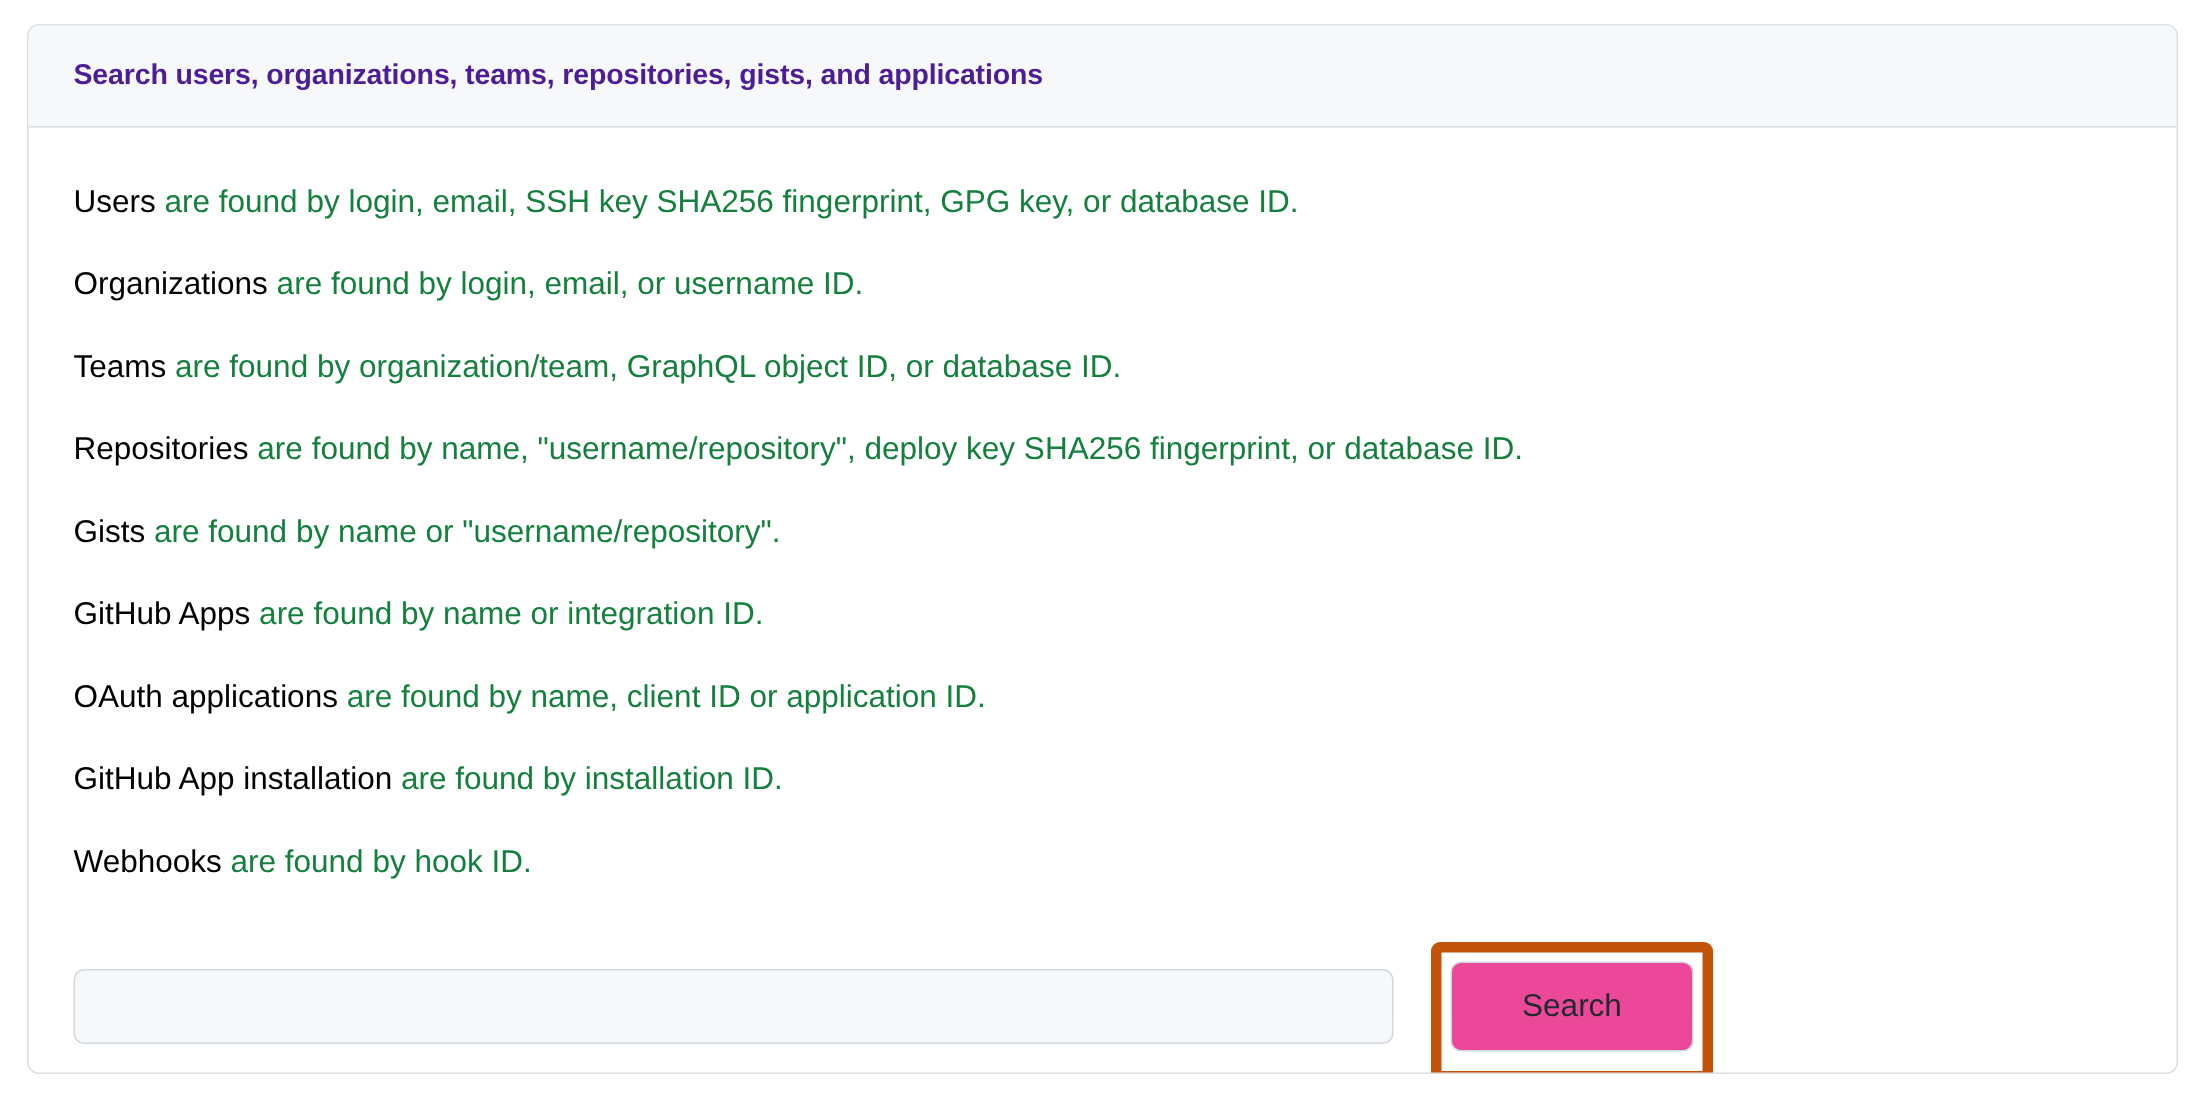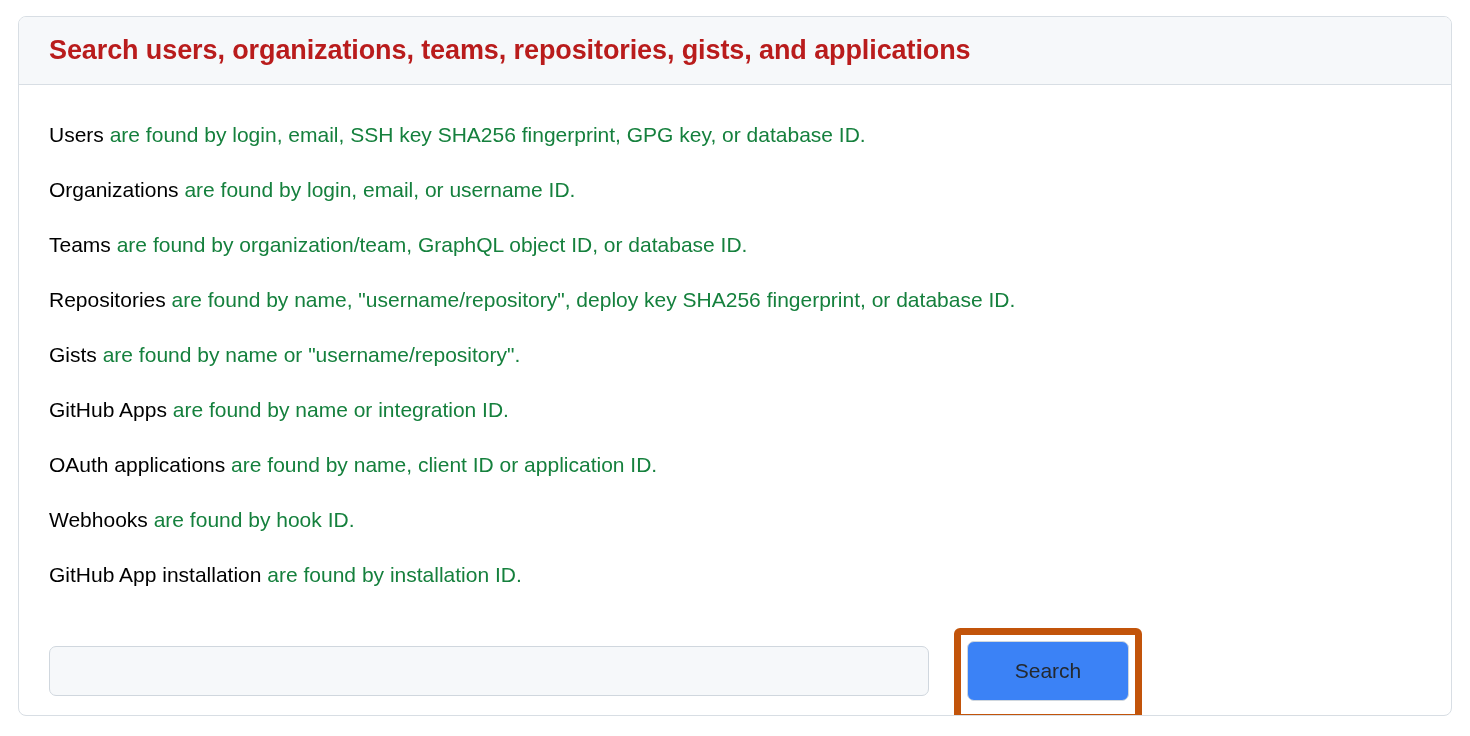--- a/index.html
+++ b/index.html
@@ -40,24 +40,24 @@
     box-sizing: border-box;
     height: 68px;
     background: #f6f8fa;
     border-bottom: 1px solid #d8dee4;
     display: flex;
     align-items: center;
     padding: 0 30px;
   }
 
   .card-header-title {
-    font-size: 27px;
+    font-size: 19px;
     font-weight: bold;
     letter-spacing: -0.1px;
-    color: #b91c1c;
+    color: #4c1d95;
     white-space: nowrap;
   }
 
   .card-body {
     box-sizing: border-box;
     padding: 22px 30px 0 30px;
   }
 
   
   .desc-line {
@@ -115,21 +115,21 @@
     pointer-events: none;
   }
 
   .search-button {
     position: absolute;
     left: 918px;
     top: 13px;
     width: 162px;
     height: 60px;
     box-sizing: border-box;
-    background: #3b82f6;
+    background: #ec4899;
     border: 1px solid #d0d7de;
     border-radius: 7px;
     font-family: "Liberation Sans", sans-serif;
     font-size: 21px;
     color: #24292f;
     cursor: pointer;
     display: flex;
     align-items: center;
     justify-content: center;
   }
@@ -169,27 +169,27 @@
 
       <div class="desc-line">
         <span class="term">GitHub Apps</span><span class="rest"> are found by name or integration ID.</span>
       </div>
 
       <div class="desc-line">
         <span class="term">OAuth applications</span><span class="rest"> are found by name, client ID or application ID.</span>
       </div>
 
       <div class="desc-line">
+        <span class="term">GitHub App installation</span><span class="rest"> are found by installation ID.</span>
+      </div>
+
+      <div class="desc-line">
         <span class="term">Webhooks</span><span class="rest"> are found by hook ID.</span>
       </div>
 
-      <div class="desc-line">
-        <span class="term">GitHub App installation</span><span class="rest"> are found by installation ID.</span>
-      </div>
-
       <div class="search-row">
 
         <input class="search-input" type="text" placeholder="" style="">
 
         <div class="highlight-box"></div>
 
         <button class="search-button">Search</button>
 
       </div>
 

